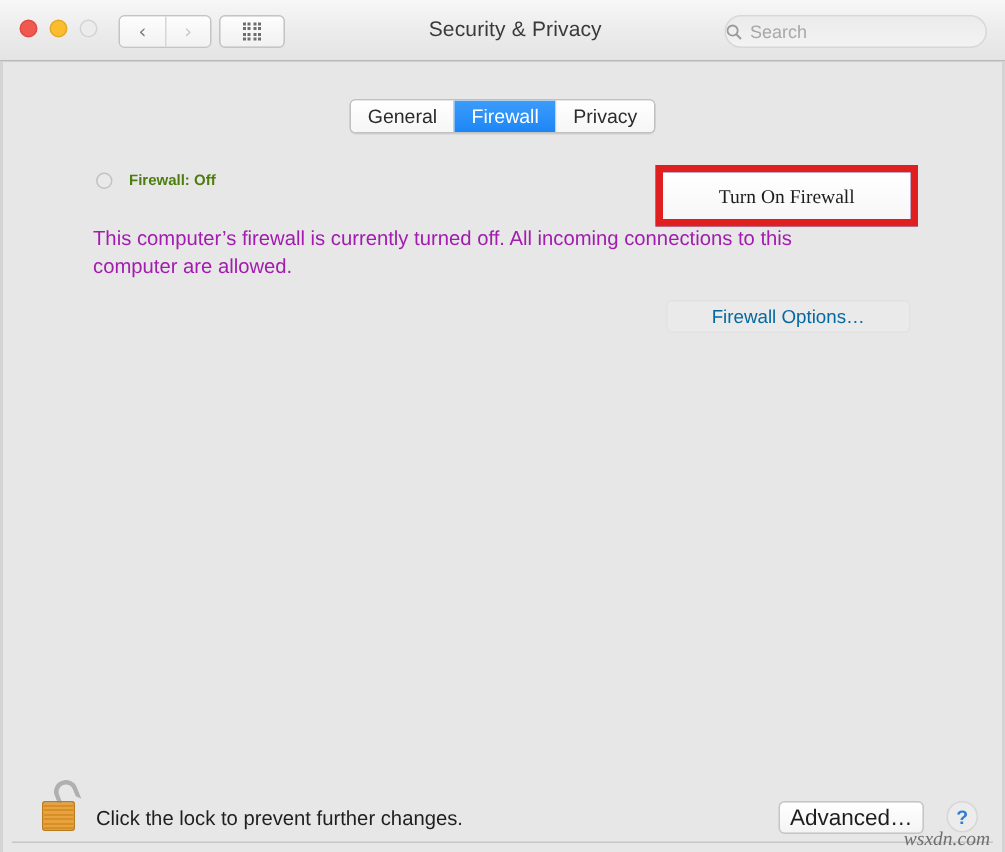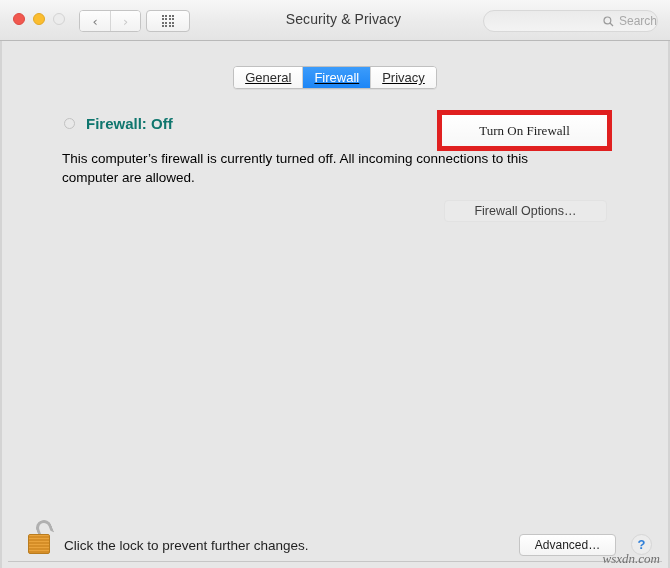--- a/index.html
+++ b/index.html
@@ -74,29 +74,29 @@
     letter-spacing: .1px;
     padding-left: 17px;
   }
 
   #search {
     position: absolute; right: 12px; top: 10px;
     width: 175px; height: 22px;
     border-radius: 11px;
     background: linear-gradient(to bottom, #ebebeb, #f3f3f3);
     border: 1px solid #d8d8d8;
-    display: flex; align-items: center; justify-content: flex-end; gap: 5px;
+    display: flex; align-items: center; justify-content: flex-start; gap: 5px;
   }
   #search .mag { display: block; }
   #search .ph { font-size: 12px; color: #a8a8a8; }
 
   
   #tabbar {
     position: absolute; left: 0; top: 66px; width: 670px;
-    display: flex; justify-content: center; text-decoration: underline;
+    display: flex; justify-content: center;
   }
   #tabs {
     display: flex;
     border: 1px solid #c0c0c0;
     border-radius: 4px;
     overflow: hidden;
     background: #fdfdfd;
     box-shadow: 0 1px 0 rgba(0,0,0,.05);
     height: 23px;
   }
@@ -117,25 +117,25 @@
 
   
   #status-row {
     position: absolute; left: 64px; top: 115px;
     display: flex; align-items: center; gap: 11px;
   }
   #status-led {
     width: 11px; height: 11px; border-radius: 50%;
     background: #e9e9e9; border: 1px solid #c2c2c2;
   }
-  #status-label { font-size: 15px; font-weight: bold; color: #0f766e; }
+  #status-label { font-size: 10px; font-weight: bold; color: #4d7c0f; }
 
   #desc {
     position: absolute; left: 62px; top: 149px; width: 500px;
-    font-size: 13.5px; color: #000000; line-height: 19px;
+    font-size: 13.5px; color: #a21caf; line-height: 19px;
   }
 
   
   #annot {
     position: absolute; left: 437px; top: 110px;
     width: 175px; height: 41px;
     border: 5px solid #e02020;
     background: #3b82f6;
     font-family: Liberation Serif, serif;
   }
@@ -146,21 +146,21 @@
     background: linear-gradient(to bottom, #ffffff, #f7f7f7);
   }
 
   #fw-options {
     position: absolute; left: 444px; top: 200px;
     width: 163px; height: 22px;
     border-radius: 4px;
     background: #eaeaea;
     border: 1px solid #e2e2e2;
     display: flex; align-items: center; justify-content: center;
-    font-size: 12.5px; color: #404040;
+    font-size: 12.5px; color: #0369a1;
   }
 
   
   #footer-sep {
     position: absolute; left: 8px; top: 561px; width: 654px;
     height: 1px; background: #c6c6c6;
   }
   #lock {
     position: absolute; left: 25px; top: 520px;
     width: 34px; height: 40px;
@@ -188,21 +188,21 @@
     font-size: 13.5px; color: #1f1f1f;
   }
 
   #advanced-btn {
     position: absolute; left: 519px; top: 534px;
     width: 97px; height: 22px;
     border: 1px solid #c5c5c5;
     border-radius: 4px;
     background: linear-gradient(to bottom, #ffffff, #f4f4f4);
     display: flex; align-items: center; justify-content: center;
-    font-size: 12px; color: #1d1d1d;
+    font-size: 15px; color: #1d1d1d;
   }
   #help-btn {
     position: absolute; left: 631px; top: 534px;
     width: 21px; height: 21px; border-radius: 50%;
     background: #ececec; border: 1px solid #d6d6d6;
     display: flex; align-items: center; justify-content: center;
     font-size: 13px; color: #2f7fd8; font-weight: bold;
   }
 
   #watermark {

